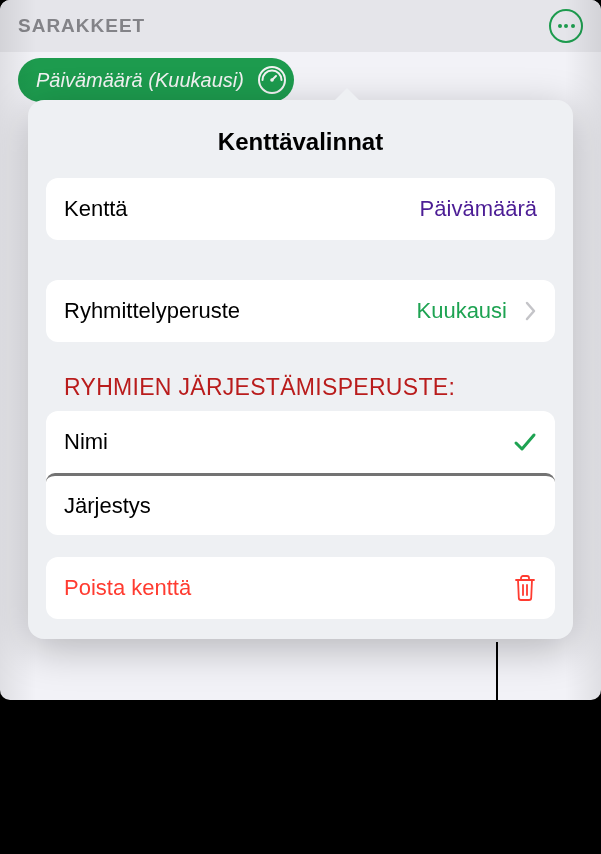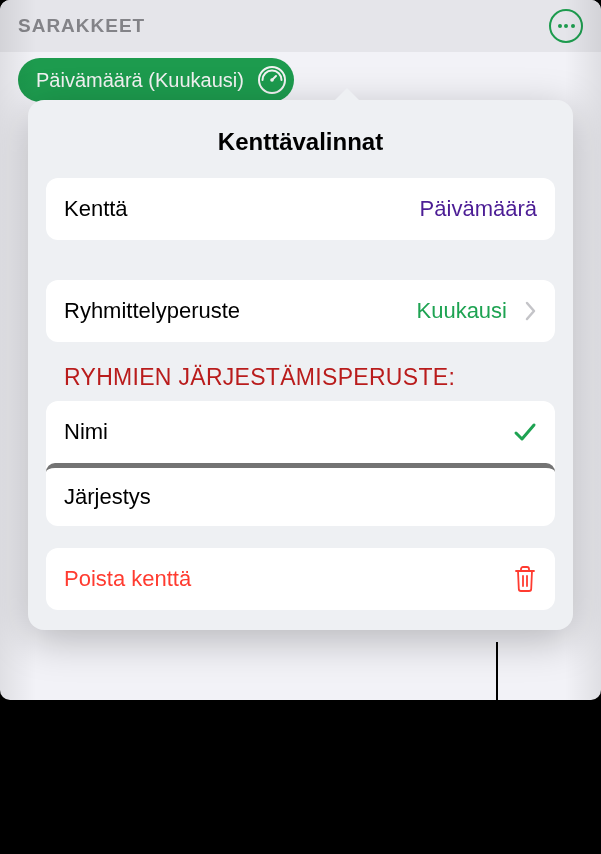--- a/index.html
+++ b/index.html
@@ -54,20 +54,21 @@
       gap: 2.5px;
     }
     .more-dots span {
       width: 4px;
       height: 4px;
       border-radius: 50%;
       background: #1ea352;
     }
     .pill-area {
       padding: 6px 18px 0;
+      font-style: italic;
     }
     .pill {
       display: inline-flex;
       align-items: center;
       background: #1ea352;
       border-radius: 24px;
       height: 44px;
       padding: 0 4px 0 18px;
       color: #fff;
       font-size: 20px;
@@ -112,39 +113,39 @@
     .popover-title {
       text-align: center;
       font-size: 24px;
       font-weight: 600;
       color: #000;
       margin-bottom: 22px;
     }
     .row-group {
       background: #fff;
       border-radius: 12px;
-      margin-bottom: 22px;
+      margin-bottom: 32px;
     }
     .row-group.single {
       margin-bottom: 40px;
     }
     .row-group.sortgroup {
       margin-bottom: 22px;
     }
     .row {
       display: flex;
       align-items: center;
       justify-content: space-between;
       padding: 16px 18px;
       font-size: 22px;
       min-height: 62px;
       border-radius: 9px;
     }
     .row + .row {
-      border-top: 5px solid #737373;
+      border-top: 3px solid #737373;
     }
     .row-label {
       color: #000;
     }
     .row-value-muted {
       color: #4c1d95;
     }
     .row-value-accent {
       color: #1ea352;
     }

